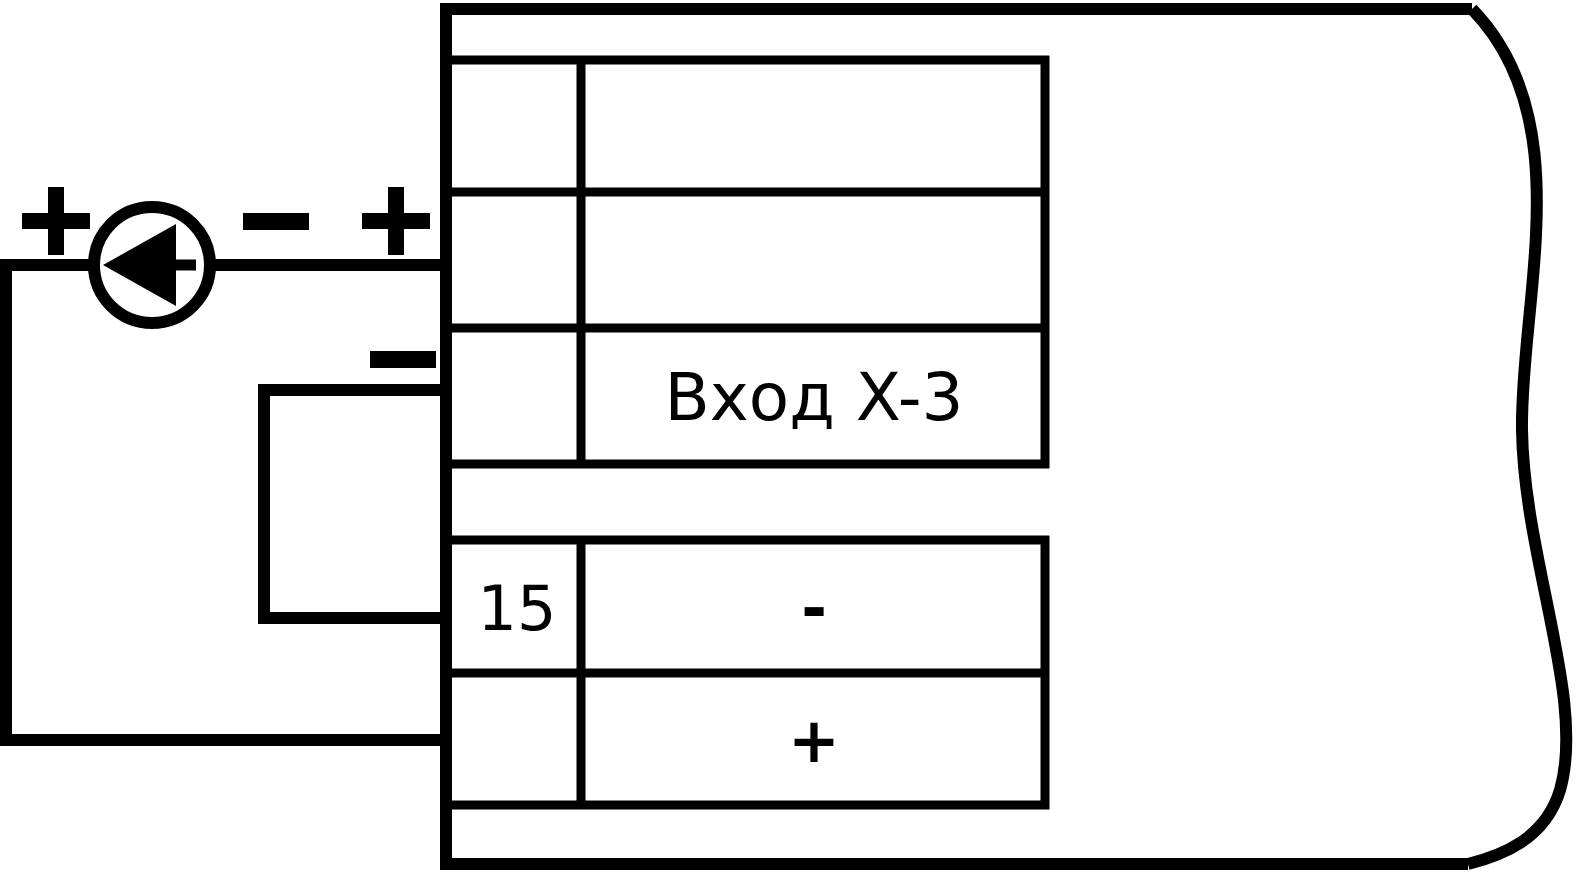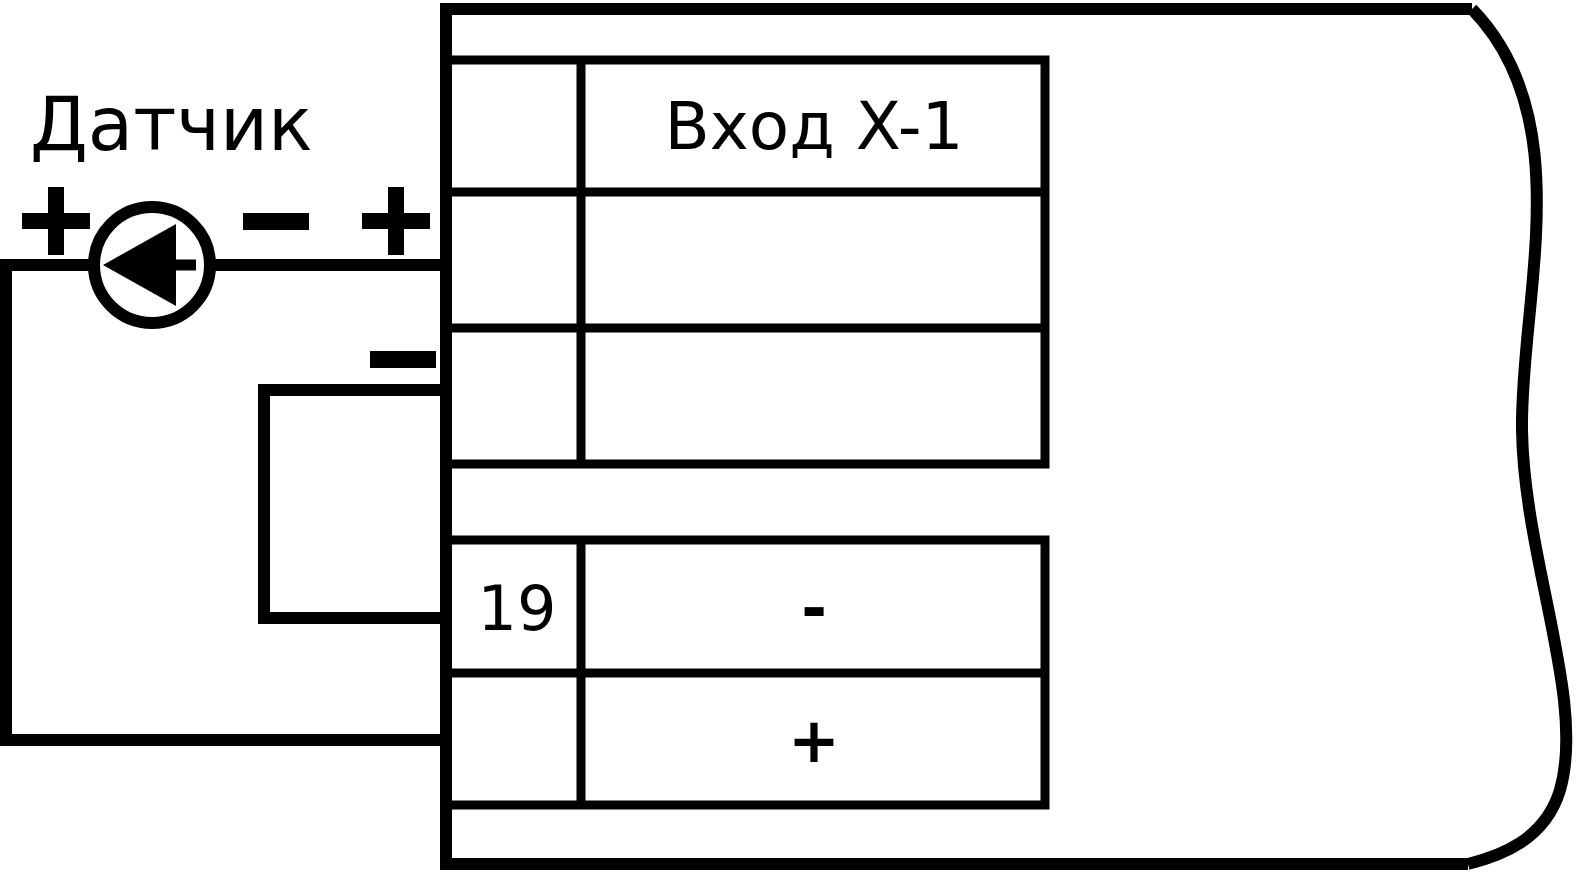--- a/index.html
+++ b/index.html
@@ -86,26 +86,25 @@
     <g>
       <rect x="362" y="213" width="68" height="16" fill="#000000"></rect>
       <rect x="388" y="187" width="16" height="68" fill="#000000"></rect>
     </g>
 
     <g>
       <rect x="370" y="351" width="66" height="17" fill="#000000"></rect>
     </g>
   </svg>
 
-  <div class="lbl-device" style="position:absolute;left:30px;top:87px;line-height:1;white-space:nowrap;">Датчик</div>
 
   <div style="position:absolute;left:456px;top:62px;width:122px;height:128px;display:flex;align-items:center;justify-content:center;" class="lbl-num"></div>
   <div style="position:absolute;left:456px;top:196px;width:122px;height:130px;display:flex;align-items:center;justify-content:center;" class="lbl-num"></div>
   <div style="position:absolute;left:456px;top:332px;width:122px;height:130px;display:flex;align-items:center;justify-content:center;" class="lbl-num"></div>
 
-  <div style="position:absolute;left:585px;top:62px;width:458px;height:128px;display:flex;align-items:center;justify-content:center;" class="lbl-cell">Вход X-1</div>
+  <div style="position:absolute;left:585px;top:332px;width:458px;height:130px;display:flex;align-items:center;justify-content:center;" class="lbl-cell">Вход X-3</div>
 
-  <div style="position:absolute;left:456px;top:543px;width:122px;height:130px;display:flex;align-items:center;justify-content:center;" class="lbl-num">19</div>
+  <div style="position:absolute;left:456px;top:543px;width:122px;height:130px;display:flex;align-items:center;justify-content:center;" class="lbl-num">15</div>
 
   <div style="position:absolute;left:585px;top:543px;width:458px;height:130px;display:flex;align-items:center;justify-content:center;" class="lbl-pol">-</div>
   <div style="position:absolute;left:585px;top:675px;width:458px;height:130px;display:flex;align-items:center;justify-content:center;" class="lbl-pol">+</div>
 
 </div>
 
 </body></html>

